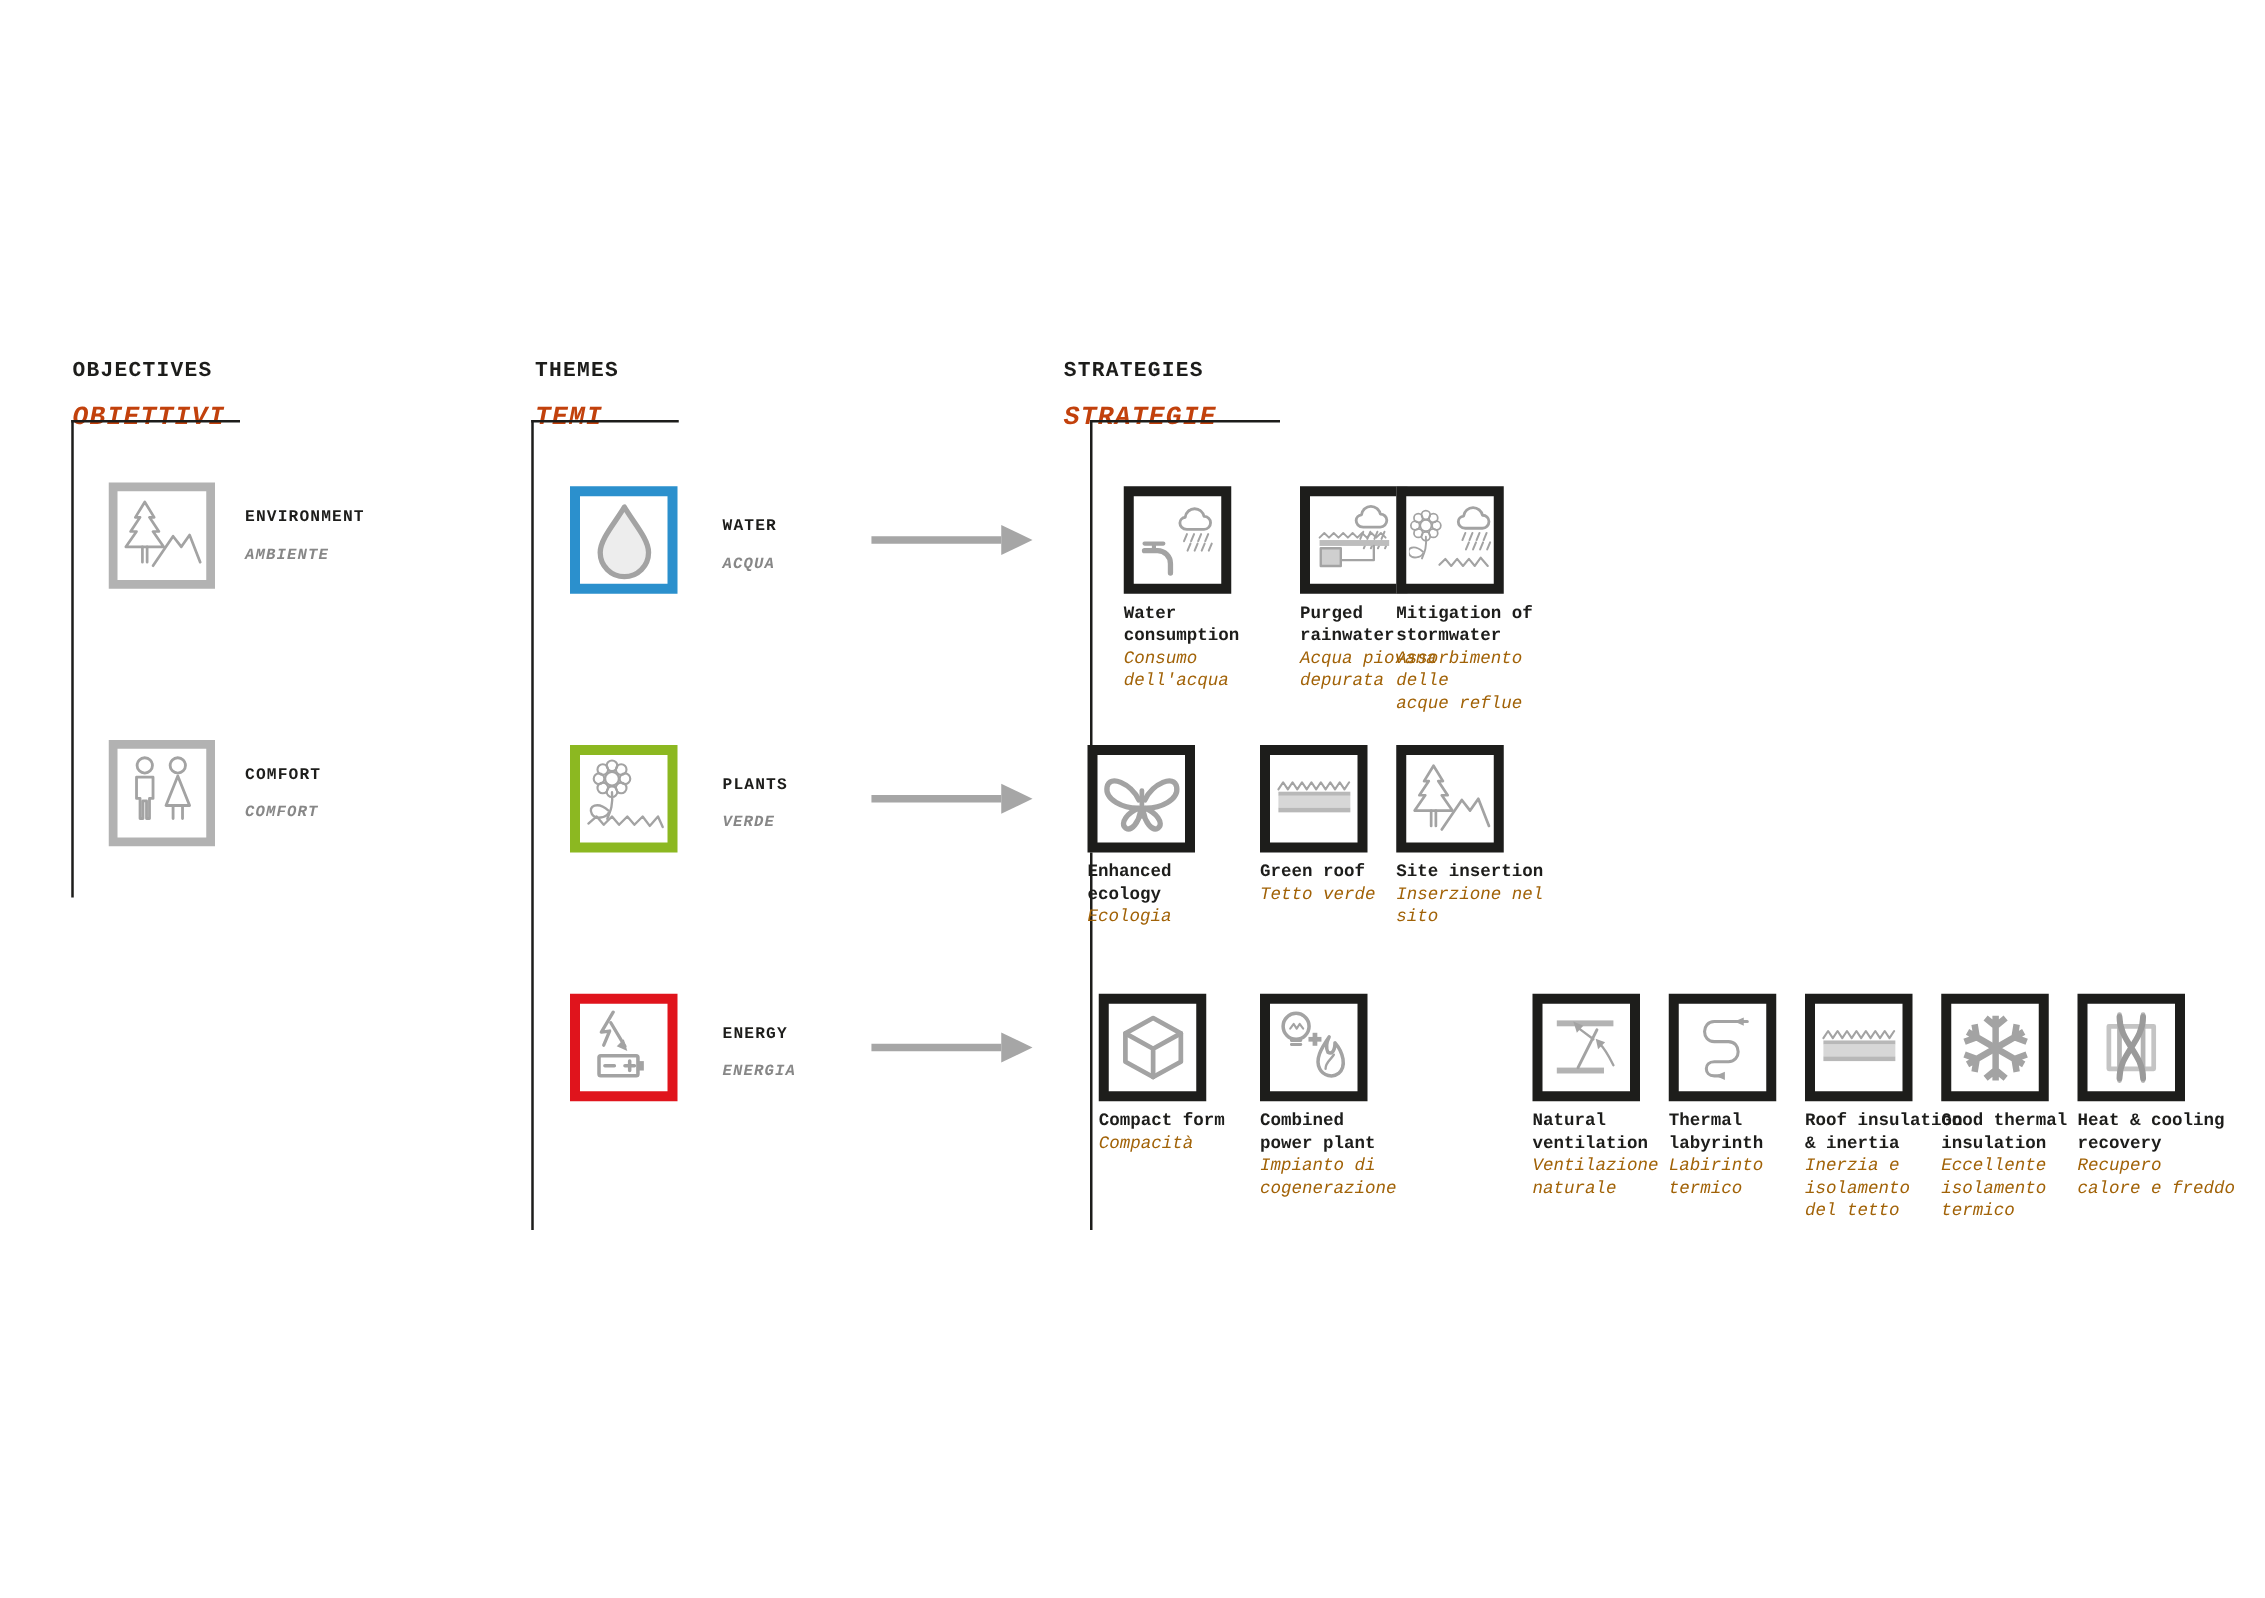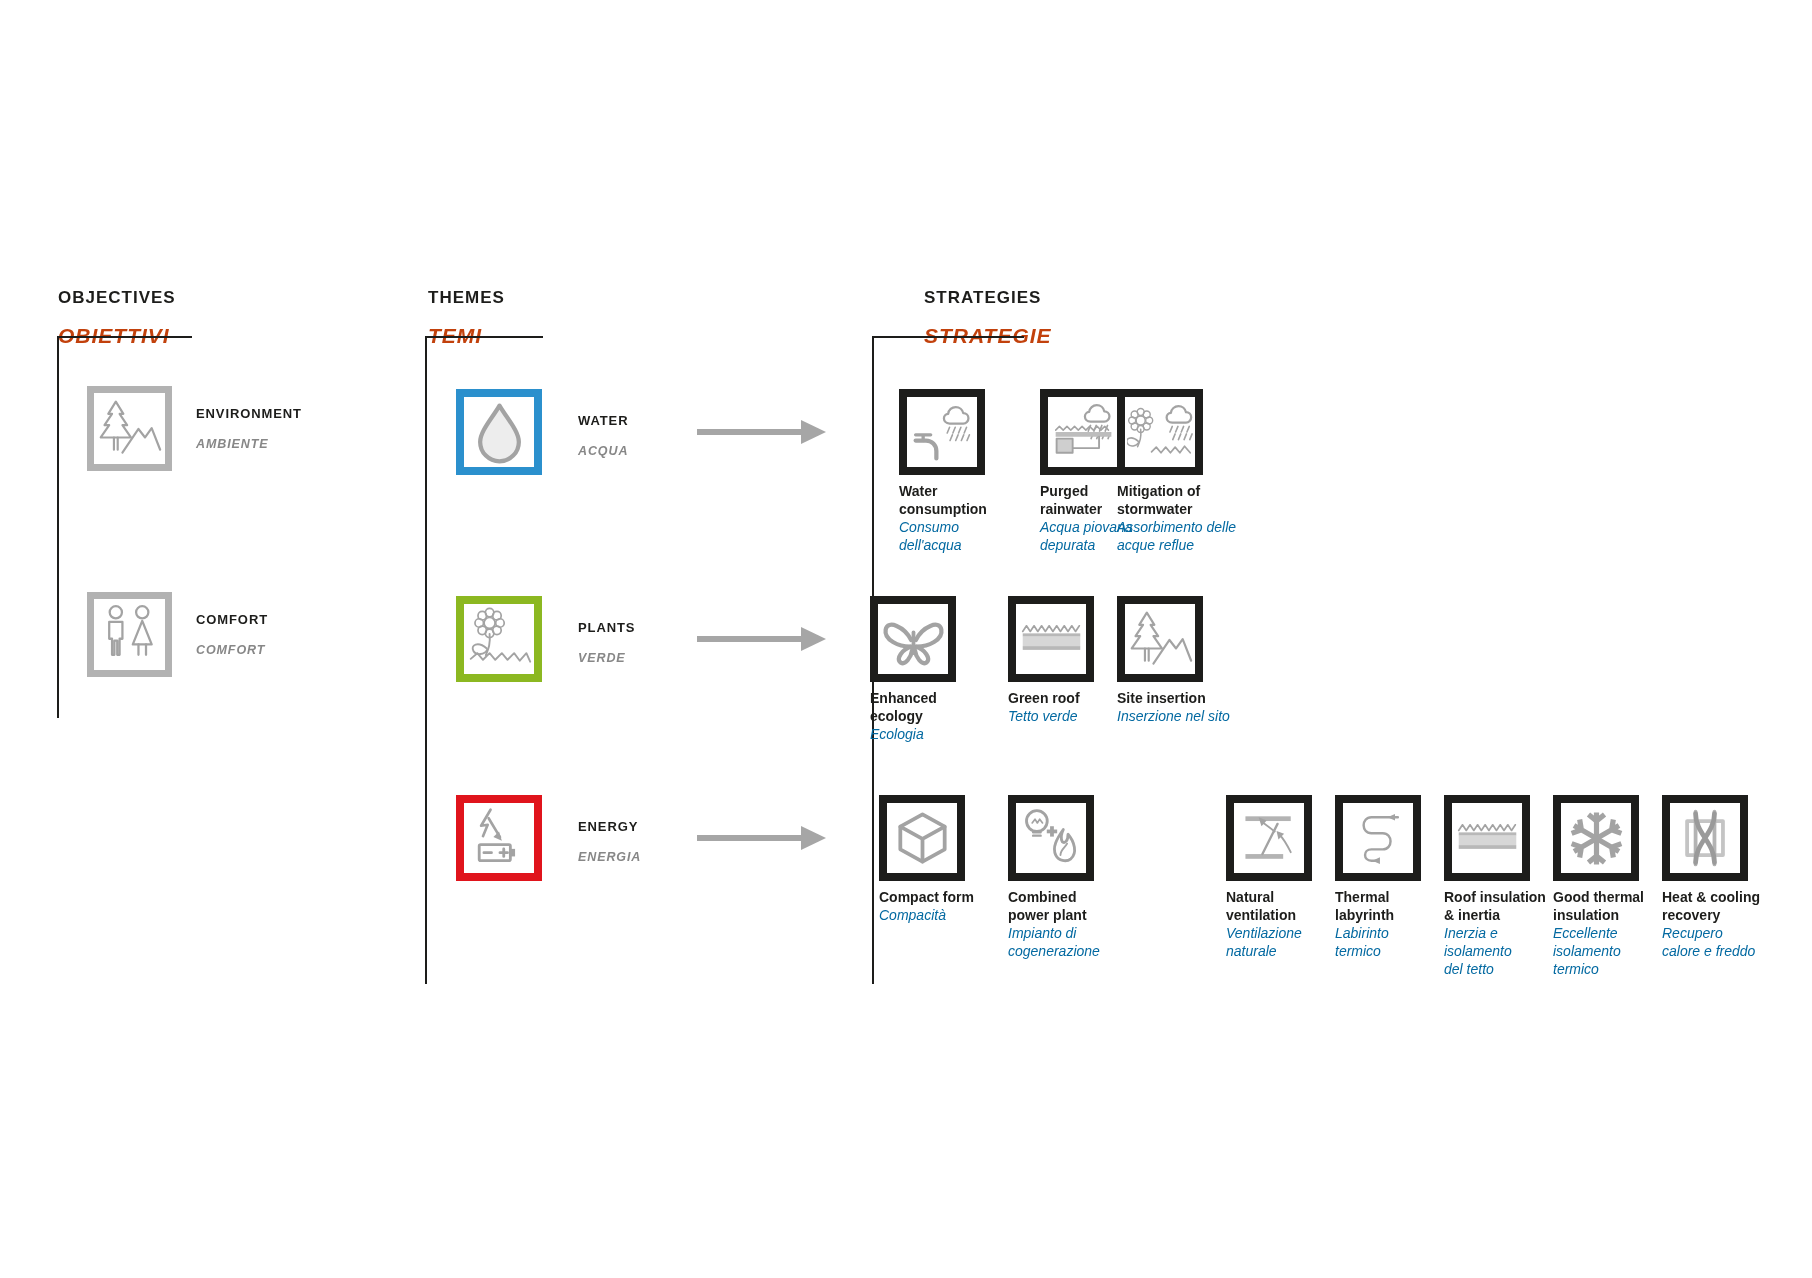--- a/index.html
+++ b/index.html
@@ -1,17 +1,17 @@
 <!DOCTYPE html>
 <html><head>
 <meta charset="utf-8">
 <style>
   html,body{margin:0;padding:0;background:#fff;}
   .canvas{position:relative;width:1812px;height:1228px;background:#ffffff;
-          font-family:Liberation Sans, sans-serif;color:#1d1d1b;overflow:hidden;}
+          font-family:Liberation Mono, monospace;color:#1d1d1b;overflow:hidden;}
 
   
   .hdr{position:absolute;}
   .hdr .t{font-size:17px;font-weight:bold;letter-spacing:1px;}
   .hdr .s{font-size:21px;font-weight:bold;font-style:italic;color:#c2410c;letter-spacing:1px;margin-top:16px;}
 
   .rule{position:absolute;background:#1d1d1b;}
 
   
   .obox{position:absolute;width:85px;height:85px;border:7px solid #b2b2b2;background:#fff;
@@ -27,21 +27,21 @@
   .side .s{font-size:12.5px;font-weight:bold;font-style:italic;color:#878787;letter-spacing:.9px;margin-top:16px;}
 
   
   .card{position:absolute;width:109px;}
   .card .sq{width:86px;height:86px;border:8px solid;box-sizing:border-box;background:#fff;
             display:flex;align-items:center;justify-content:center;}
   .b-water{border-color:#2b90cd;}
   .b-plants{border-color:#8cb821;}
   .b-energy{border-color:#e0141c;}
   .clabel{margin-top:7px;font-size:14px;font-weight:bold;line-height:18px;white-space:pre-line;width:132px;}
-  .csub{font-size:14px;font-style:italic;color:#0369a1;line-height:18px;white-space:pre-line;width:132px;}
+  .csub{font-size:14px;font-style:italic;color:#a16207;line-height:18px;white-space:pre-line;width:132px;}
 
   .arrow{position:absolute;}
   .defs{position:absolute;width:0;height:0;overflow:hidden;}
 </style>
 </head>
 <body>
 
 <div class="canvas">
 
   <svg class="defs" aria-hidden="true">
@@ -194,21 +194,21 @@
   </svg>
 
   <div class="hdr" style="left:58px;top:288px">
     <div class="t">OBJECTIVES</div>
     <div class="s">OBIETTIVI</div>
   </div>
   <div class="hdr" style="left:428px;top:288px">
     <div class="t">THEMES</div>
     <div class="s">TEMI</div>
   </div>
-  <div class="hdr" style="left:924px;top:288px">
+  <div class="hdr" style="left:851px;top:288px">
     <div class="t">STRATEGIES</div>
     <div class="s">STRATEGIE</div>
   </div>
 
   <div class="rule" style="left:57px;top:336px;width:135px;height:2px"></div>
   <div class="rule" style="left:57px;top:336px;width:2px;height:382px"></div>
   <div class="rule" style="left:425px;top:336px;width:118px;height:2px"></div>
   <div class="rule" style="left:425px;top:336px;width:2px;height:648px"></div>
   <div class="rule" style="left:872px;top:336px;width:152px;height:2px"></div>
   <div class="rule" style="left:872px;top:336px;width:2px;height:648px"></div>

